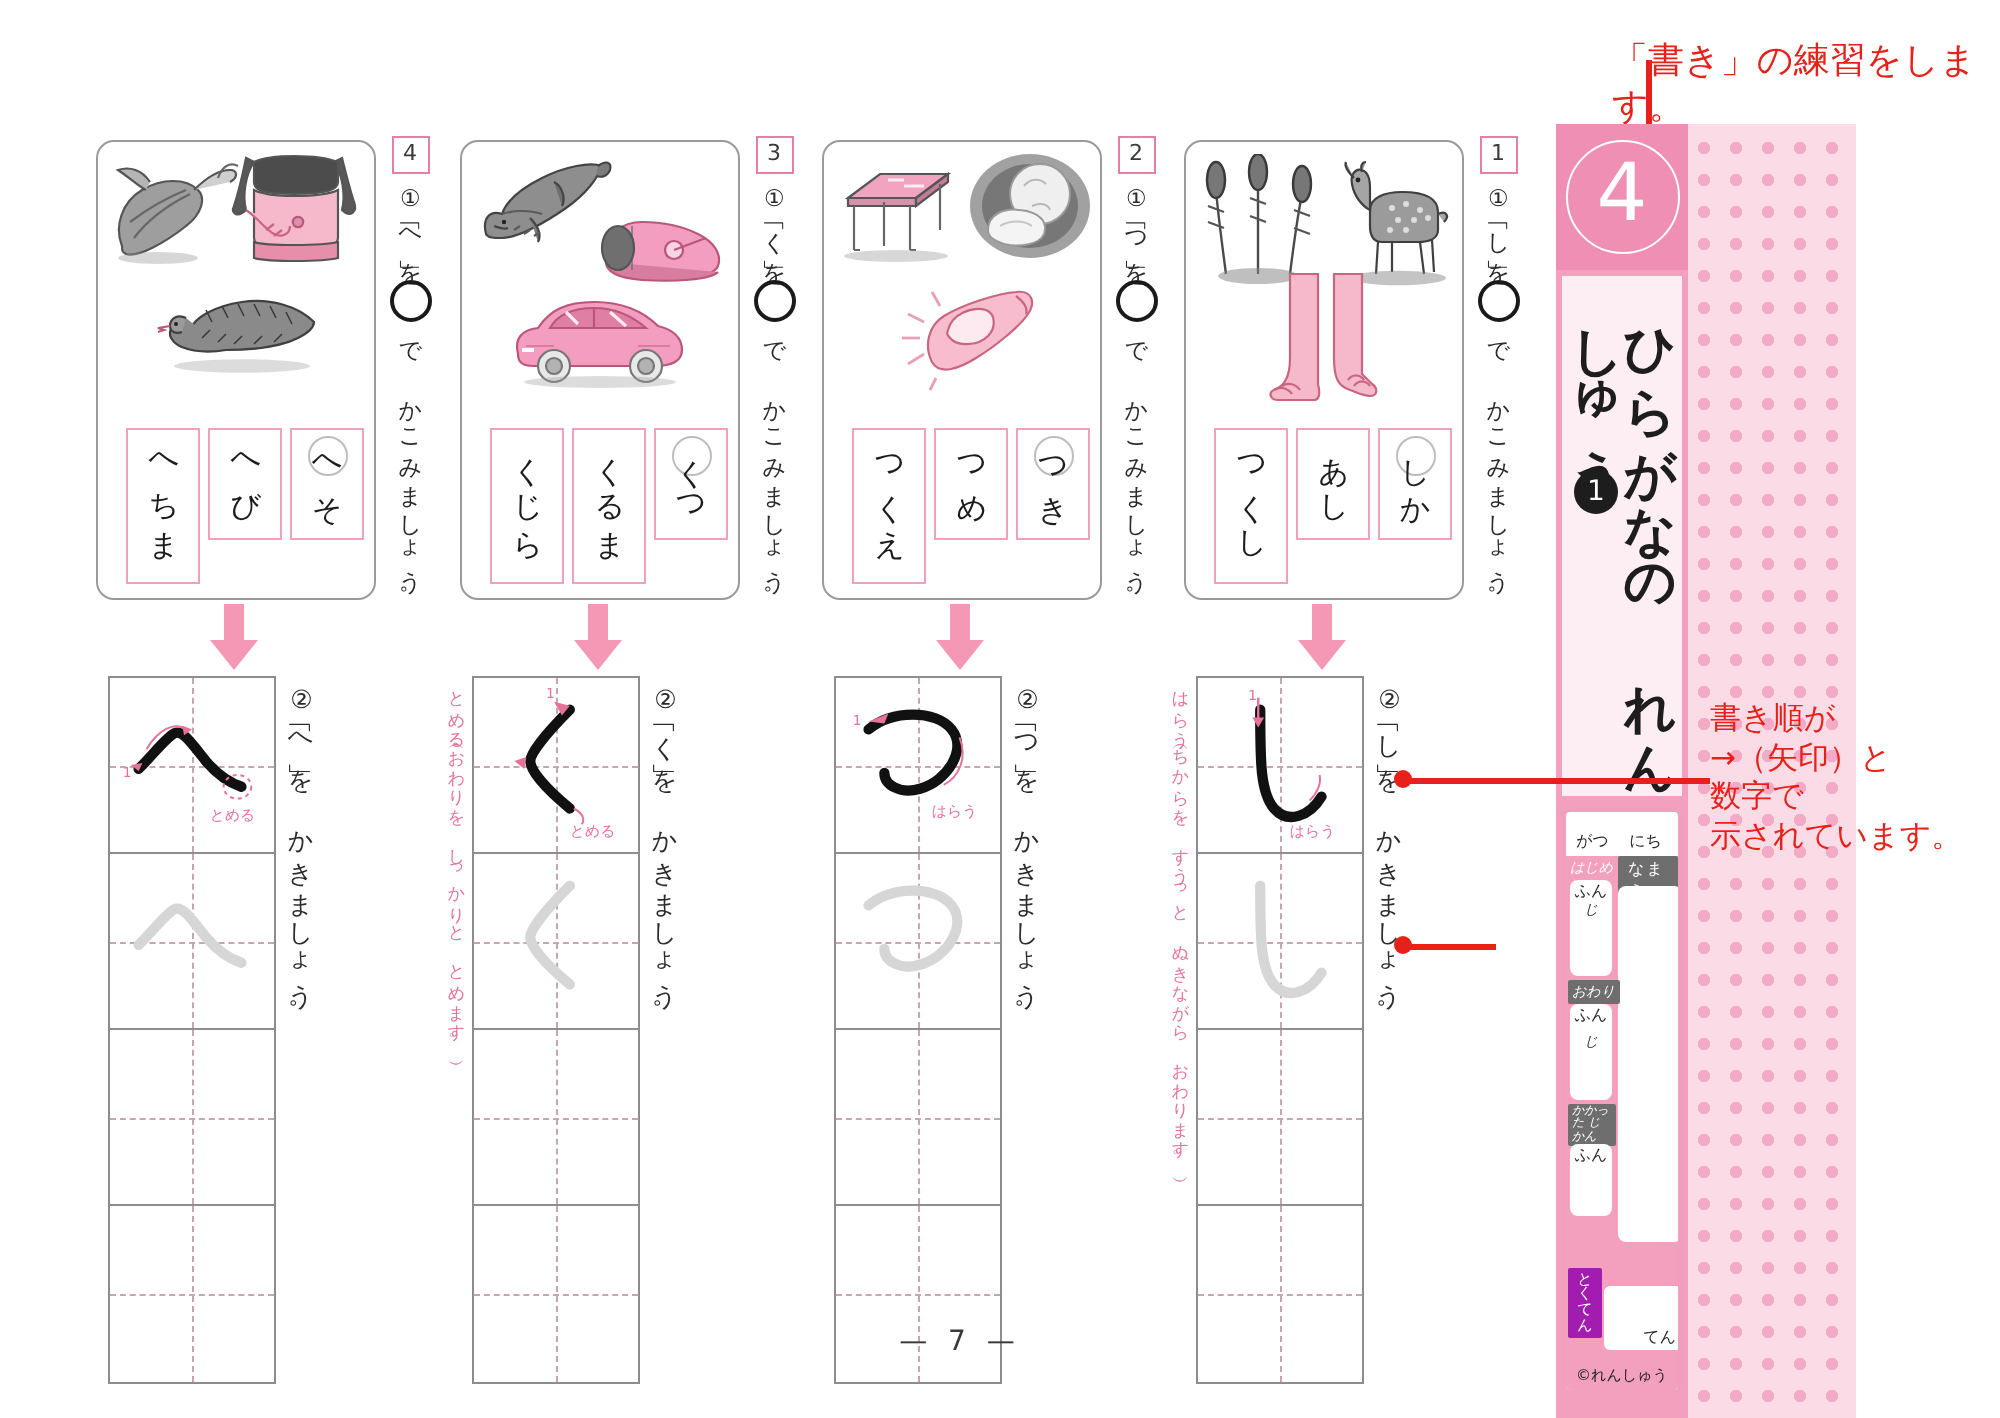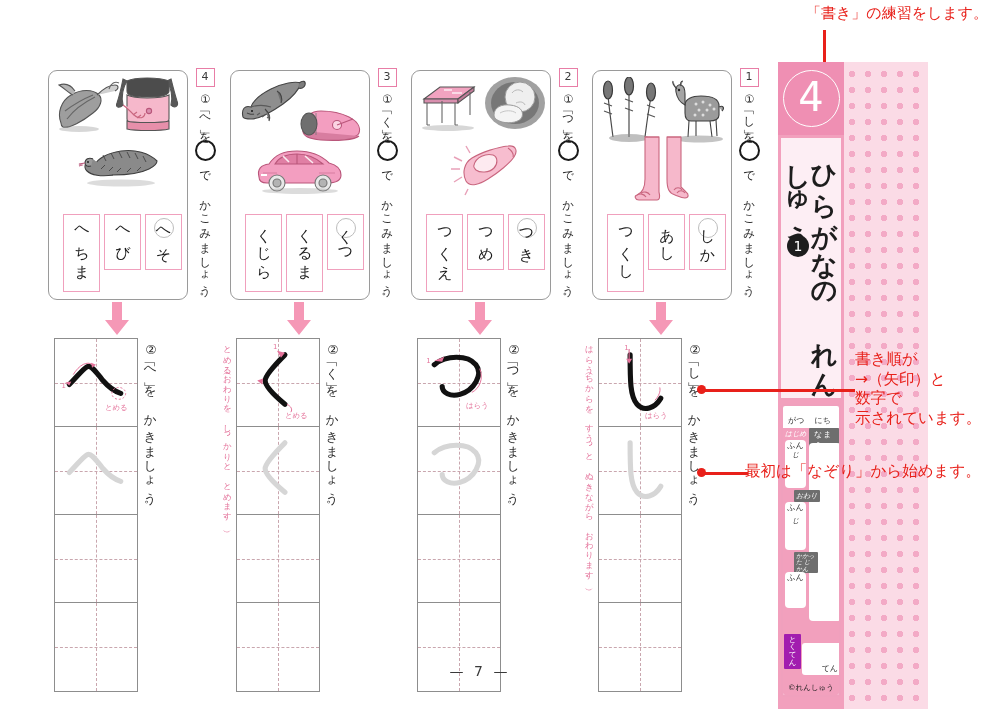--- a/index.html
+++ b/index.html
@@ -149,21 +149,21 @@
     justify-content:space-around;
   }
   .nb-body{position:absolute;left:0;top:22px;width:100%;bottom:0;}
   .nb-col-left{position:absolute;left:0;top:0;width:24px;bottom:0;background:#f2a0bd;}
   .nb-col-right{position:absolute;left:24px;top:0;right:0;bottom:0;background:#f2a0bd;}
   .tag{
     position:absolute;color:#fff;font-size:7px;letter-spacing:0;
     white-space:nowrap;
     font-style:italic;
   }
-  .tag.dark{background:#6e6e6e;padding:1px 2px;border-radius:1px;margin-left:10px;}
+  .tag.dark{background:#6e6e6e;padding:1px 2px;border-radius:1px;}
   .wfield{
     position:absolute;background:#fff;border-radius:4px;
     display:flex;align-items:flex-start;justify-content:center;
     font-size:8px;color:#2a2a2a;padding-bottom:1px;box-sizing:border-box;
   }
   .namae-tag{
     position:absolute;left:26px;top:0px;background:#6e6e6e;color:#fff;
     font-size:8px;padding:1px 5px;border-radius:1px;letter-spacing:1px;
   }
   .namae-field{
@@ -185,21 +185,21 @@
   }
   .side-note{
     position:absolute;left:-12px;top:150px;width:12px;height:120px;
   }
 
   
   .anno{
     position:absolute;color:#e8201a;font-size:15.5px;line-height:1.26;
     font-family:"DejaVu Sans","Liberation Sans",sans-serif;white-space:pre-line;
   }
-  .anno-top{left:806px;top:4px;font-size:15px;}
+  .anno-top{left:806px;top:20px;font-size:18px;}
   .anno-order{left:855px;top:350px;}
   .anno-nazori{left:745px;top:462px;}
   .anno-bottom{left:398px;top:600px;}
 
   .lead{position:absolute;background:#e8201a;}
   .lead-dot{position:absolute;width:9px;height:9px;border-radius:50%;background:#e8201a;}
 
   
   .pageno{
     position:absolute;left:0;right:0;top:663px;text-align:center;
@@ -706,20 +706,19 @@
     </div>
   </div>
 
   <div class="anno anno-order">書き順が
 →（矢印）と
 数字で
 示されています。</div>
   <div class="lead" style="left:700px;top:389px;width:155px;height:2.5px;"></div>
   <div class="lead-dot" style="left:697px;top:385px;"></div>
 
-  <div class="anno anno-nazori">最初は「なぞり」から始めます。</div>
   <div class="lead" style="left:700px;top:472px;width:48px;height:2.5px;"></div>
   <div class="lead-dot" style="left:697px;top:468px;"></div>
 
 
   <div class="pageno"><span>— 7 —</span></div>
 
 </div>
 
 </body></html>

